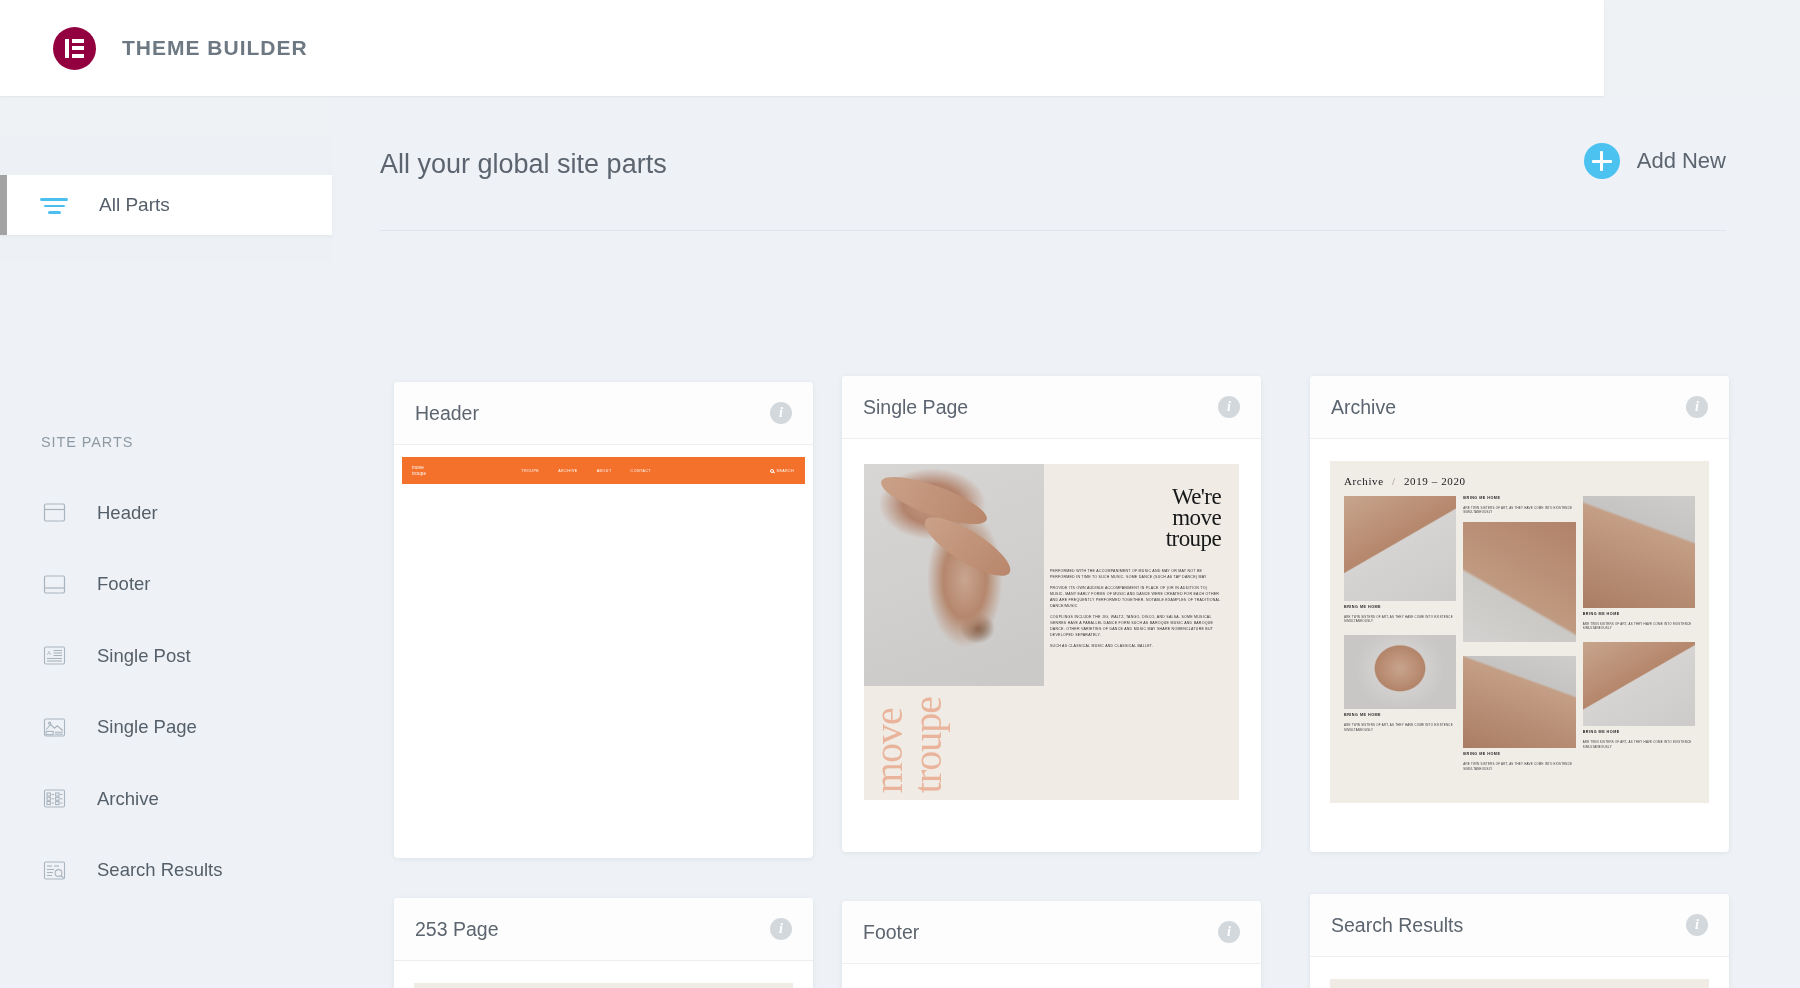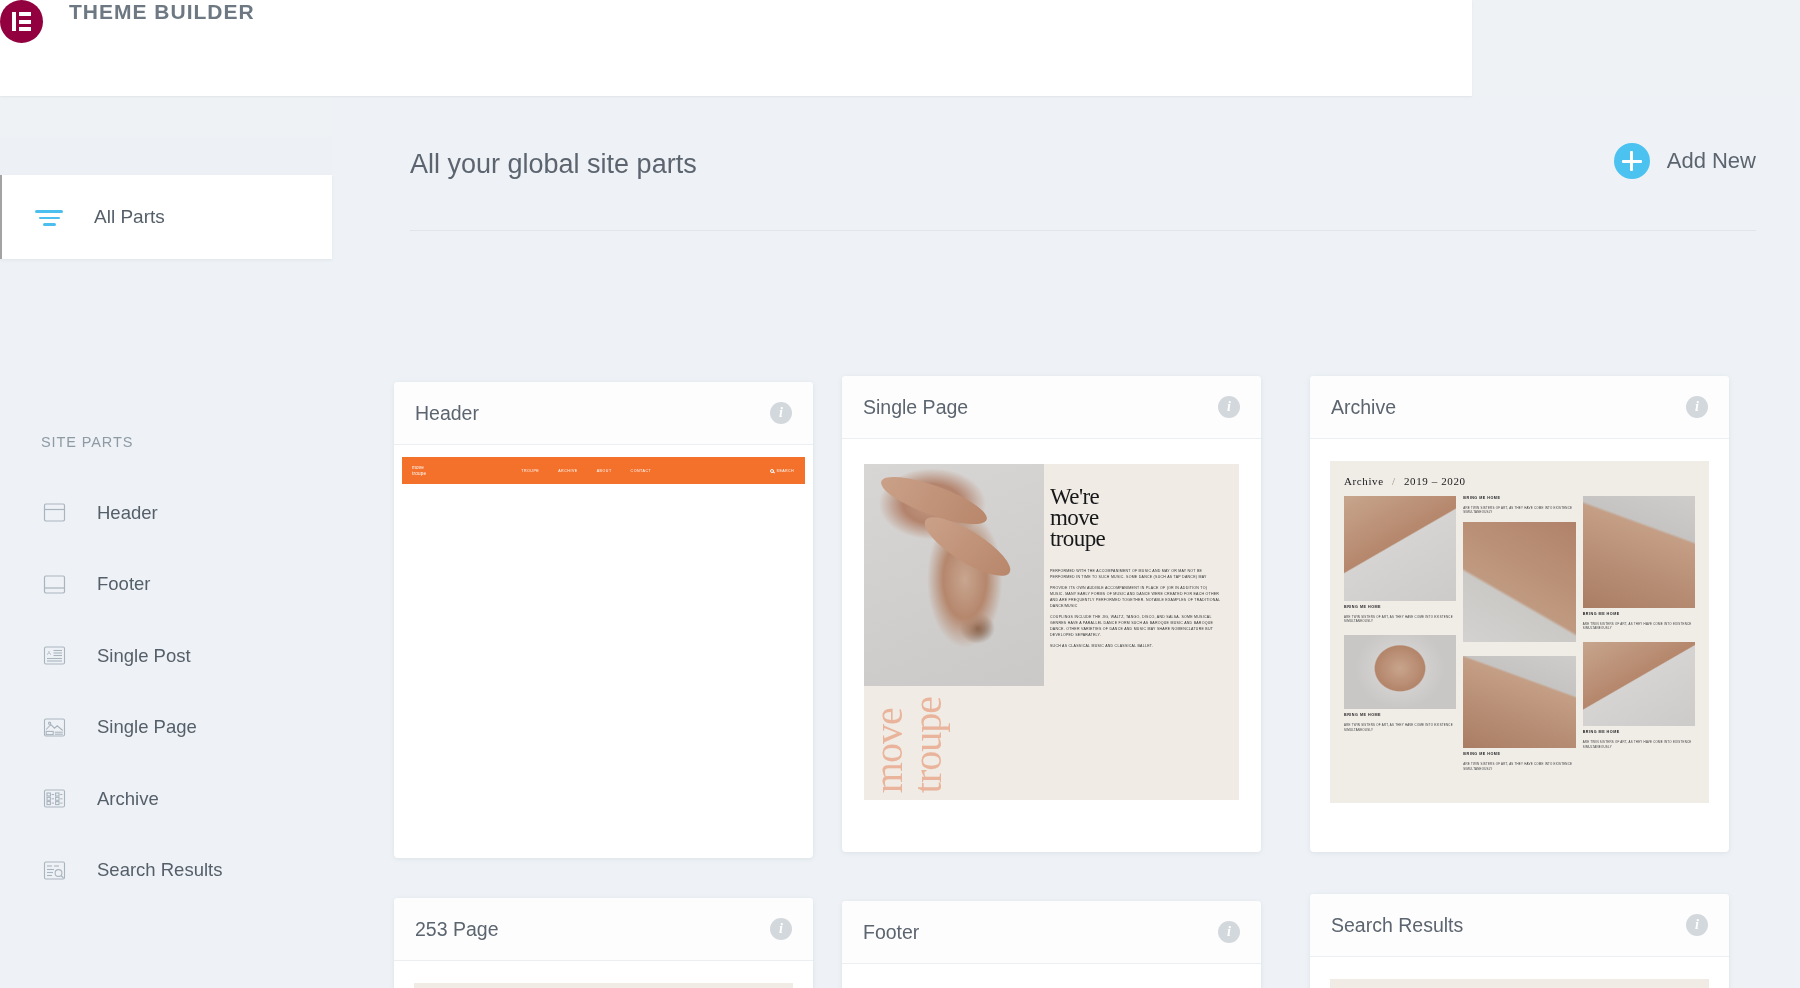--- a/index.html
+++ b/index.html
@@ -7,23 +7,24 @@
     width: 1800px; height: 988px;
     overflow: hidden;
     background: #eef2f5;
     font-family: "Liberation Sans", sans-serif;
     -webkit-font-smoothing: antialiased;
   }
 
   
   .topbar {
     position: absolute; top: 0; left: 0;
-    width: 1472px; height: 96px;
+    width: 1604px; height: 96px;
     background: #ffffff;
-    display: flex; 
+    display: flex; align-items: center;
+    padding-left: 53px;
     box-shadow: 0 1px 2px rgba(0,0,0,0.06);
     z-index: 30;
   }
   .logo-circle {
     width: 43px; height: 43px; border-radius: 50%;
     background: #93003f;
     display: flex; align-items: center; justify-content: center;
     flex-shrink: 0;
   }
   .logo-mark { position: relative; width: 19px; height: 19px; }
@@ -48,24 +49,24 @@
     background: #eef2f6;
     z-index: 20;
   }
   .sidebar-card {
     position: absolute; top: 0; left: 0;
     width: 332px; height: 125px;
     background: #edf1f5;
   }
   .allparts {
     position: absolute; top: 38px; left: 0;
-    width: 332px; height: 84px;
+    width: 332px; height: 60px;
     background: #ffffff;
     display: flex; align-items: center;
-    border-left: 2px solid #a3a3a3;
+    border-left: 7px solid #a3a3a3;
     box-shadow: 0 1px 3px rgba(120,135,150,0.10);
   }
   .allparts .ic { margin-left: 33px; width: 28px; height: 28px; position: relative; }
   .allparts .ic i {
     position: absolute; left: 0; height: 2.6px; border-radius: 2px;
     background: #4dbfee; display: block;
   }
   .allparts .ic i:nth-child(1){ top: 7px;  width: 28px; }
   .allparts .ic i:nth-child(2){ top: 13.5px; width: 21px; left: 3.5px; }
   .allparts .ic i:nth-child(3){ top: 20px; width: 13px; left: 7.5px; }
@@ -94,21 +95,21 @@
     margin-left: 29px; font-size: 18.5px; color: #555f69;
   }
 
   
   .main {
     position: absolute; top: 96px; left: 332px;
     width: 1468px; height: 892px;
     background: #eef2f6;
   }
   .main-head {
-    position: absolute; top: 45px; left: 78px;
+    position: absolute; top: 45px; left: 48px;
     width: 1346px; height: 90px;
     border-bottom: 1px solid #dfe5ea;
     display: flex; align-items: flex-start; justify-content: space-between;
   }
   .main-title {
     font-size: 27px; color: #5c656f; font-weight: normal;
     line-height: 1; padding-top: 10px;
   }
   .addnew {
     display: flex; align-items: center; gap: 17px;
@@ -200,21 +201,21 @@
   }
   .sp-vert span {
     writing-mode: vertical-rl; transform: rotate(180deg);
     font-family: "Liberation Serif", serif;
     font-size: 40px; color: #e9b49b; line-height: .92; letter-spacing: -1px;
   }
   .sp-right { width: 52%; padding: 22px 18px 0 6px; }
   .sp-h1 {
     font-family: "Liberation Serif", serif;
     font-size: 23px; line-height: .92; color: #17181a;
-    text-align: left; letter-spacing: -.6px;
+    text-align: right; letter-spacing: -.6px;
   }
   .sp-body { margin-top: 19px; }
   .sp-body p {
     font-size: 3.55px; line-height: 6.0px; color: #2e3033;
     letter-spacing: .25px; margin-bottom: 5px; text-transform: uppercase;
   }
 
   
   .prev-archive { height: 386px; padding: 22px 20px; }
   .ar-canvas {

